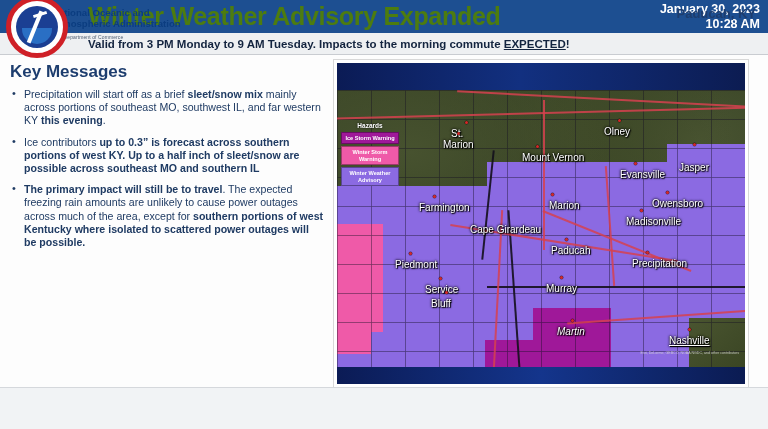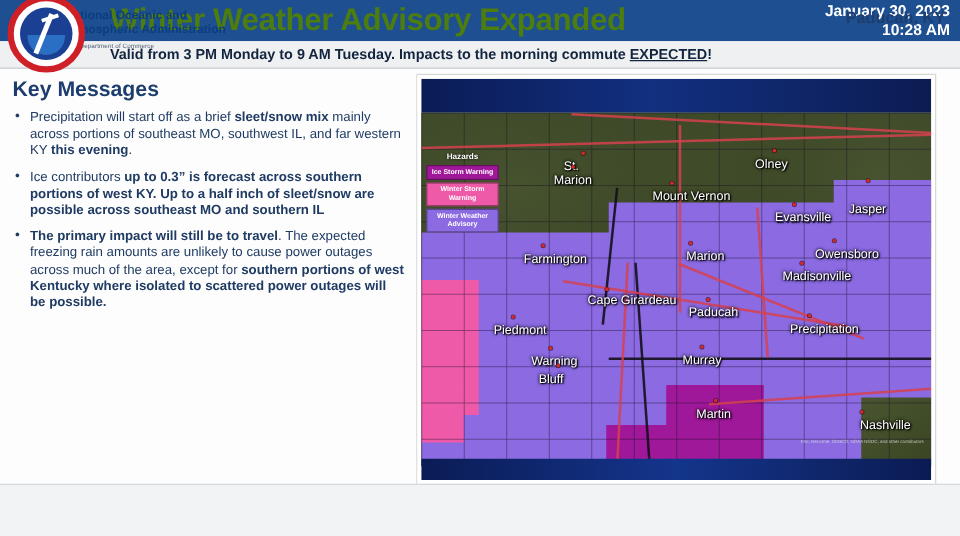--- a/index.html
+++ b/index.html
@@ -415,37 +415,37 @@
           <div class="city" style="left: 283px; top: 79px;">Evansville</div>
           <div class="dot" style="left: 329px; top: 101px;"></div>
           <div class="city" style="left: 315px; top: 108px;">Owensboro</div>
           <div class="dot" style="left: 96px; top: 105px;"></div>
           <div class="city" style="left: 82px; top: 112px;">Farmington</div>
           <div class="dot" style="left: 214px; top: 103px;"></div>
           <div class="city" style="left: 212px; top: 110px;">Marion</div>
           <div class="dot" style="left: 303px; top: 119px;"></div>
           <div class="city" style="left: 289px; top: 126px;">Madisonville</div>
           <div class="dot" style="left: 147px; top: 140px;"></div>
-          <div class="city" style="left: 133px; top: 145px;">Cape Girardeau</div>
+          <div class="city" style="left: 133px; top: 134px;">Cape Girardeau</div>
           <div class="dot" style="left: 228px; top: 148px;"></div>
           <div class="city" style="left: 214px; top: 155px;">Paducah</div>
           <div class="dot" style="left: 72px; top: 162px;"></div>
           <div class="city" style="left: 58px; top: 169px;">Piedmont</div>
           <div class="dot" style="left: 309px; top: 161px;"></div>
           <div class="city" style="left: 295px; top: 168px;">Precipitation</div>
           <div class="dot" style="left: 102px; top: 187px;"></div>
-          <div class="city" style="left: 88px; top: 194px;">Warning</div>
+          <div class="city" style="left: 88px; top: 194px;">Service</div>
           <div class="dot" style="left: 108px; top: 201px;"></div>
           <div class="city" style="left: 94px; top: 208px;">Bluff</div>
           <div class="dot" style="left: 223px; top: 186px;"></div>
           <div class="city" style="left: 209px; top: 193px;">Murray</div>
           <div class="dot" style="left: 234px; top: 229px;"></div>
-          <div class="city" style="left: 220px; top: 236px;">Martin</div>
+          <div class="city" style="left: 220px; top: 236px; font-style: italic;">Martin</div>
           <div class="dot" style="left: 351px; top: 238px;"></div>
-          <div class="city" style="left: 351px; top: 245px;">Nashville</div>
+          <div class="city" style="left: 332px; top: 245px; text-decoration: underline;">Nashville</div>
         </div>
 
       <div class="map-credit">Esri, DeLorme, GEBCO, NOAA NGDC, and other contributors</div>
     </div>
 
     <div class="map-footer"></div>
     <div class="social">
       <span class="sicon">f</span>
       <span class="sicon">t</span>
       <span class="shandle">NWSPaducah</span>

